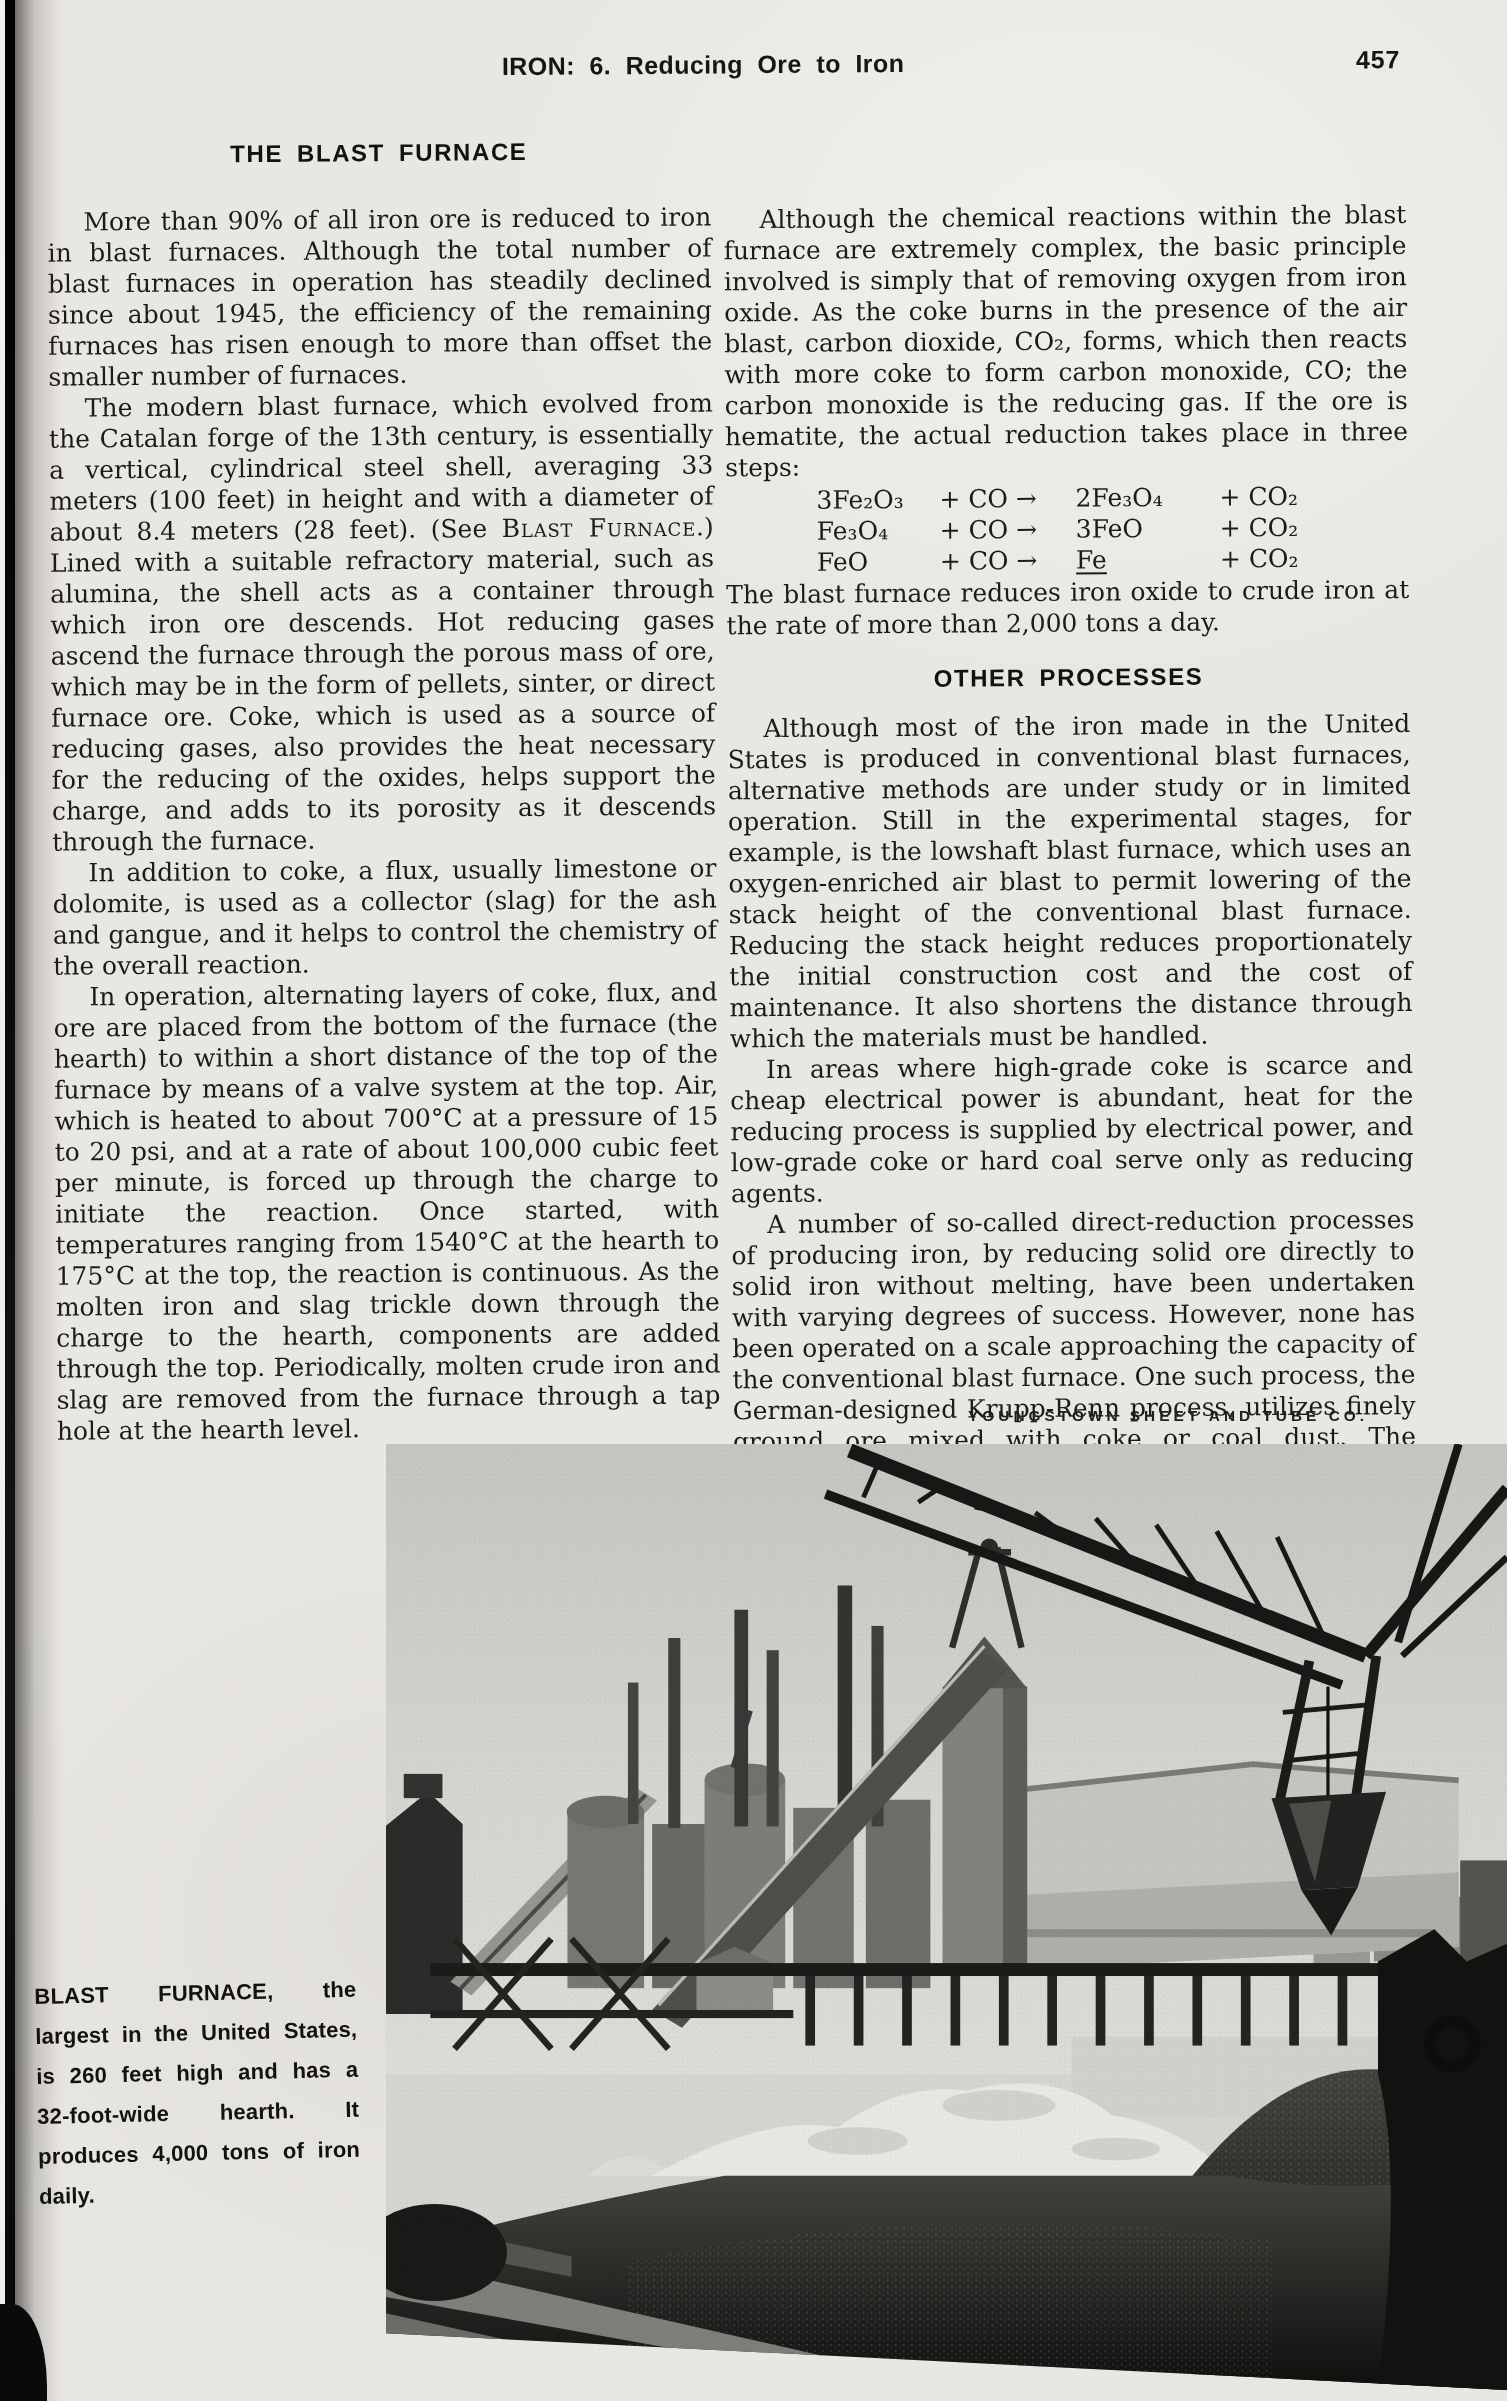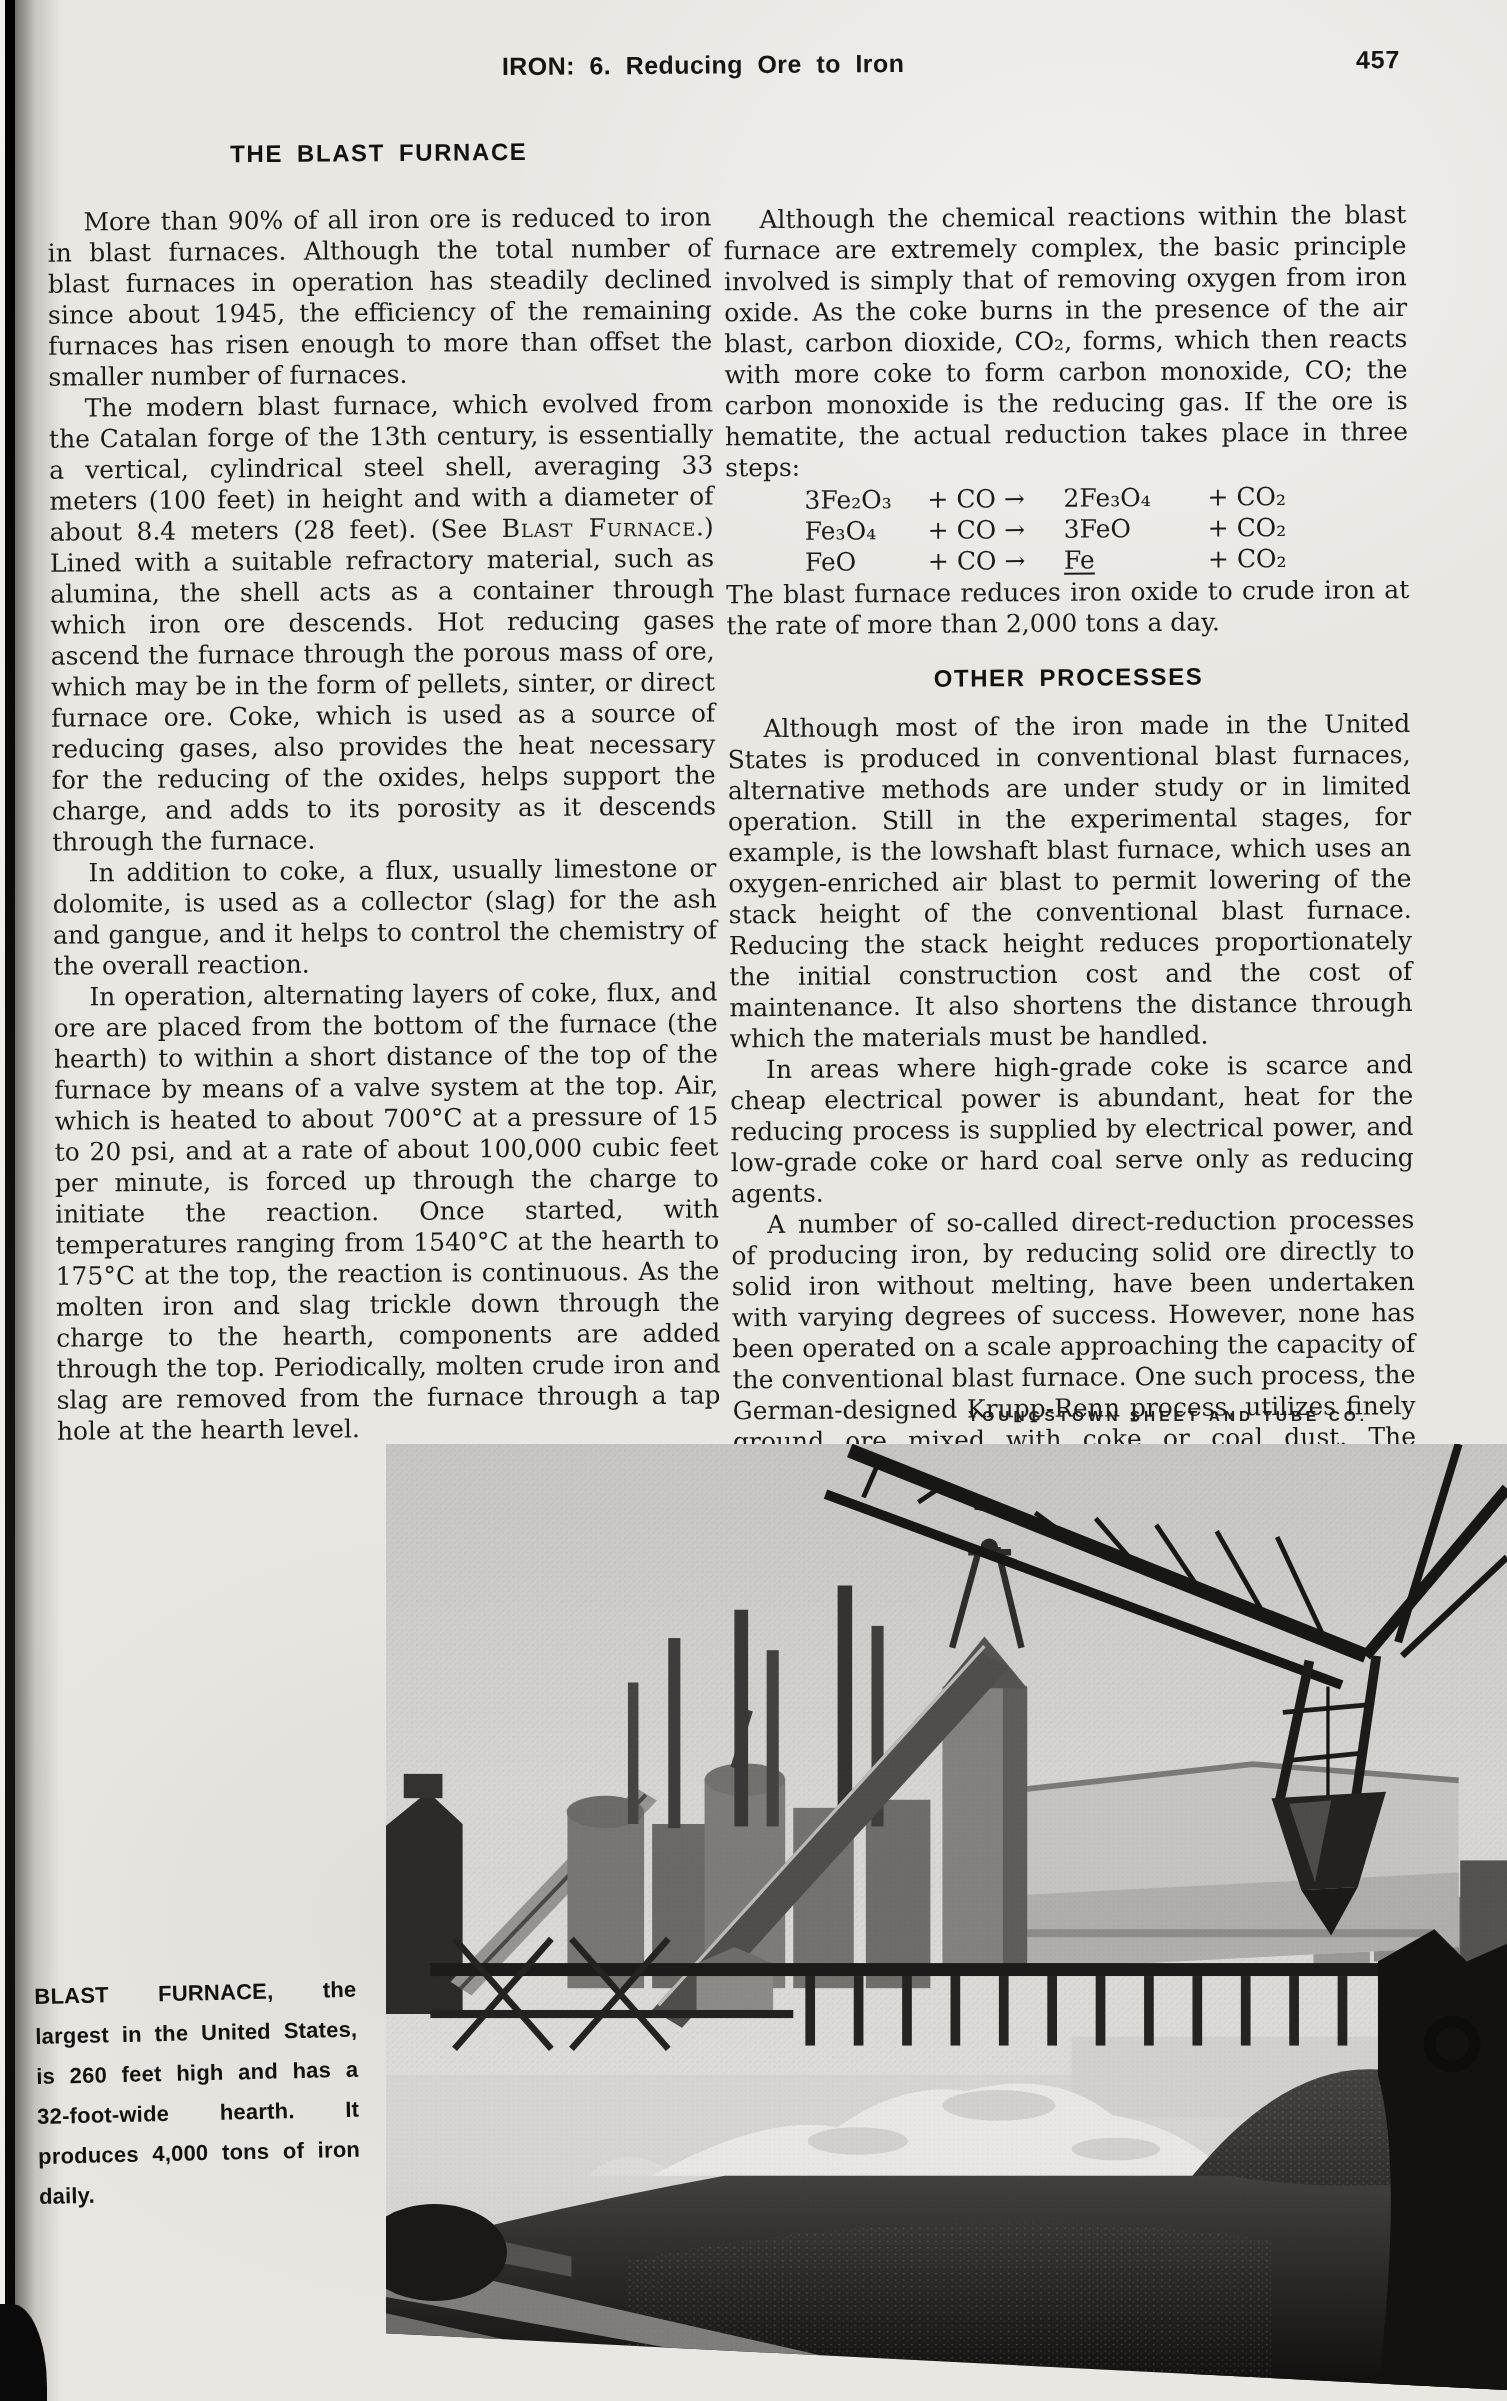--- a/index.html
+++ b/index.html
@@ -33,21 +33,21 @@
   .col h2{font-family:"Liberation Sans", sans-serif;font-weight:bold;font-size:24px;
     letter-spacing:1.6px;word-spacing:5.7px;text-align:center;color:#14120f;margin:0 0 36px 0;}
   .col-right h2{margin:22.6px 0 18px 0;}
   .col p{margin:0;}
   p.indent{text-indent:36px;}
   p.first{margin-top:70px;}
   .sc{font-variant:small-caps;letter-spacing:0.8px;}
 
   .equations{margin:1.6px 0 1.6px 79px;white-space:nowrap;}
   .eq-row{height:31px;line-height:31px;}
-  .eq-lhs{display:inline-block;width:123px;}
+  .eq-lhs{display:inline-block;width:123px;margin-left:12px;}
   .eq-op{display:inline-block;width:136px;}
   .eq-rhs{display:inline-block;width:144px;}
   .eq-tail{display:inline-block;width:105px;}
   .eq-u{text-decoration:underline;text-underline-offset:4px;}
 
   .credit{position:absolute;top:1407px;right:139px;font-family:"Liberation Sans", sans-serif;
     font-size:15.4px;font-weight:bold;letter-spacing:4px;color:#21201d;}
 
   .photo{position:absolute;left:386px;top:1444px;width:1121px;height:946px;
     clip-path:polygon(0 0,100% 0,100% 100%,0 94%);background:#d6d4d0;}

